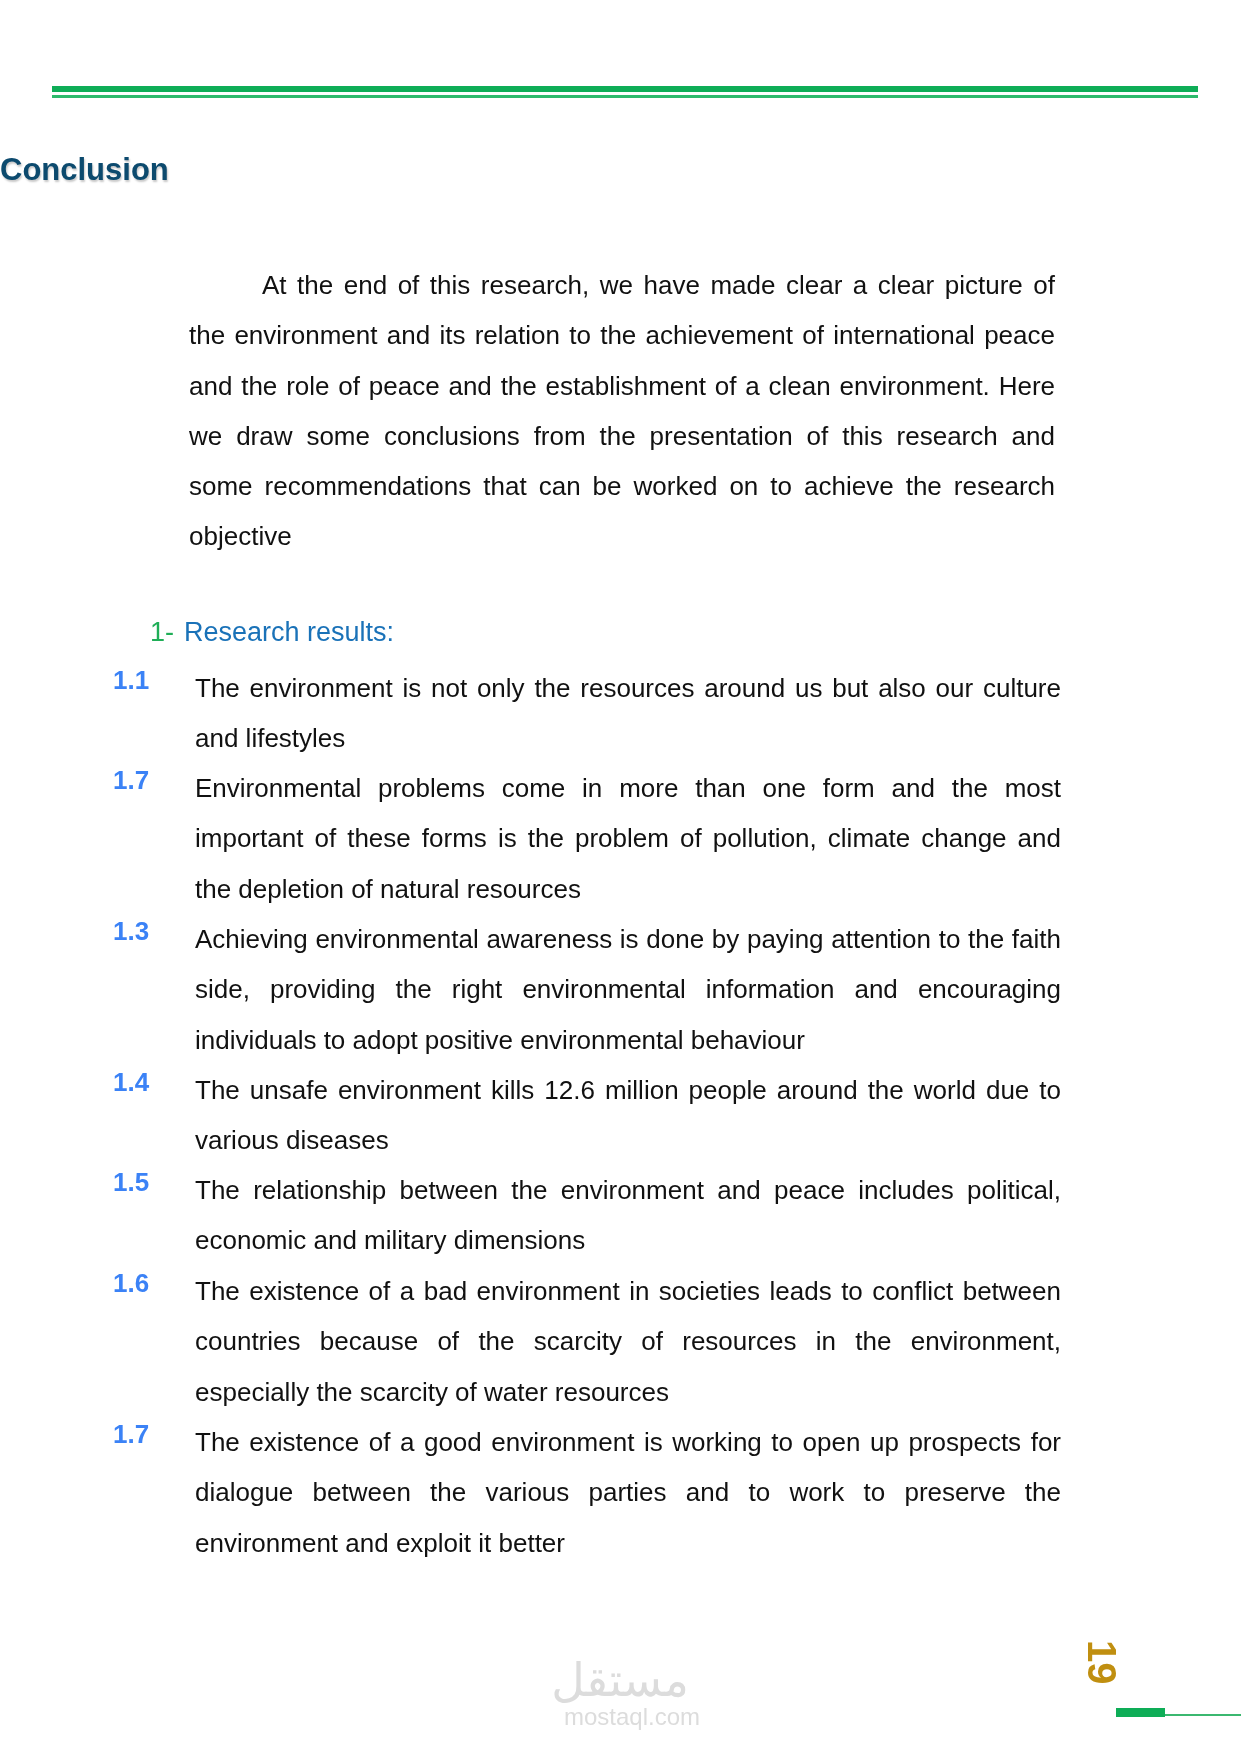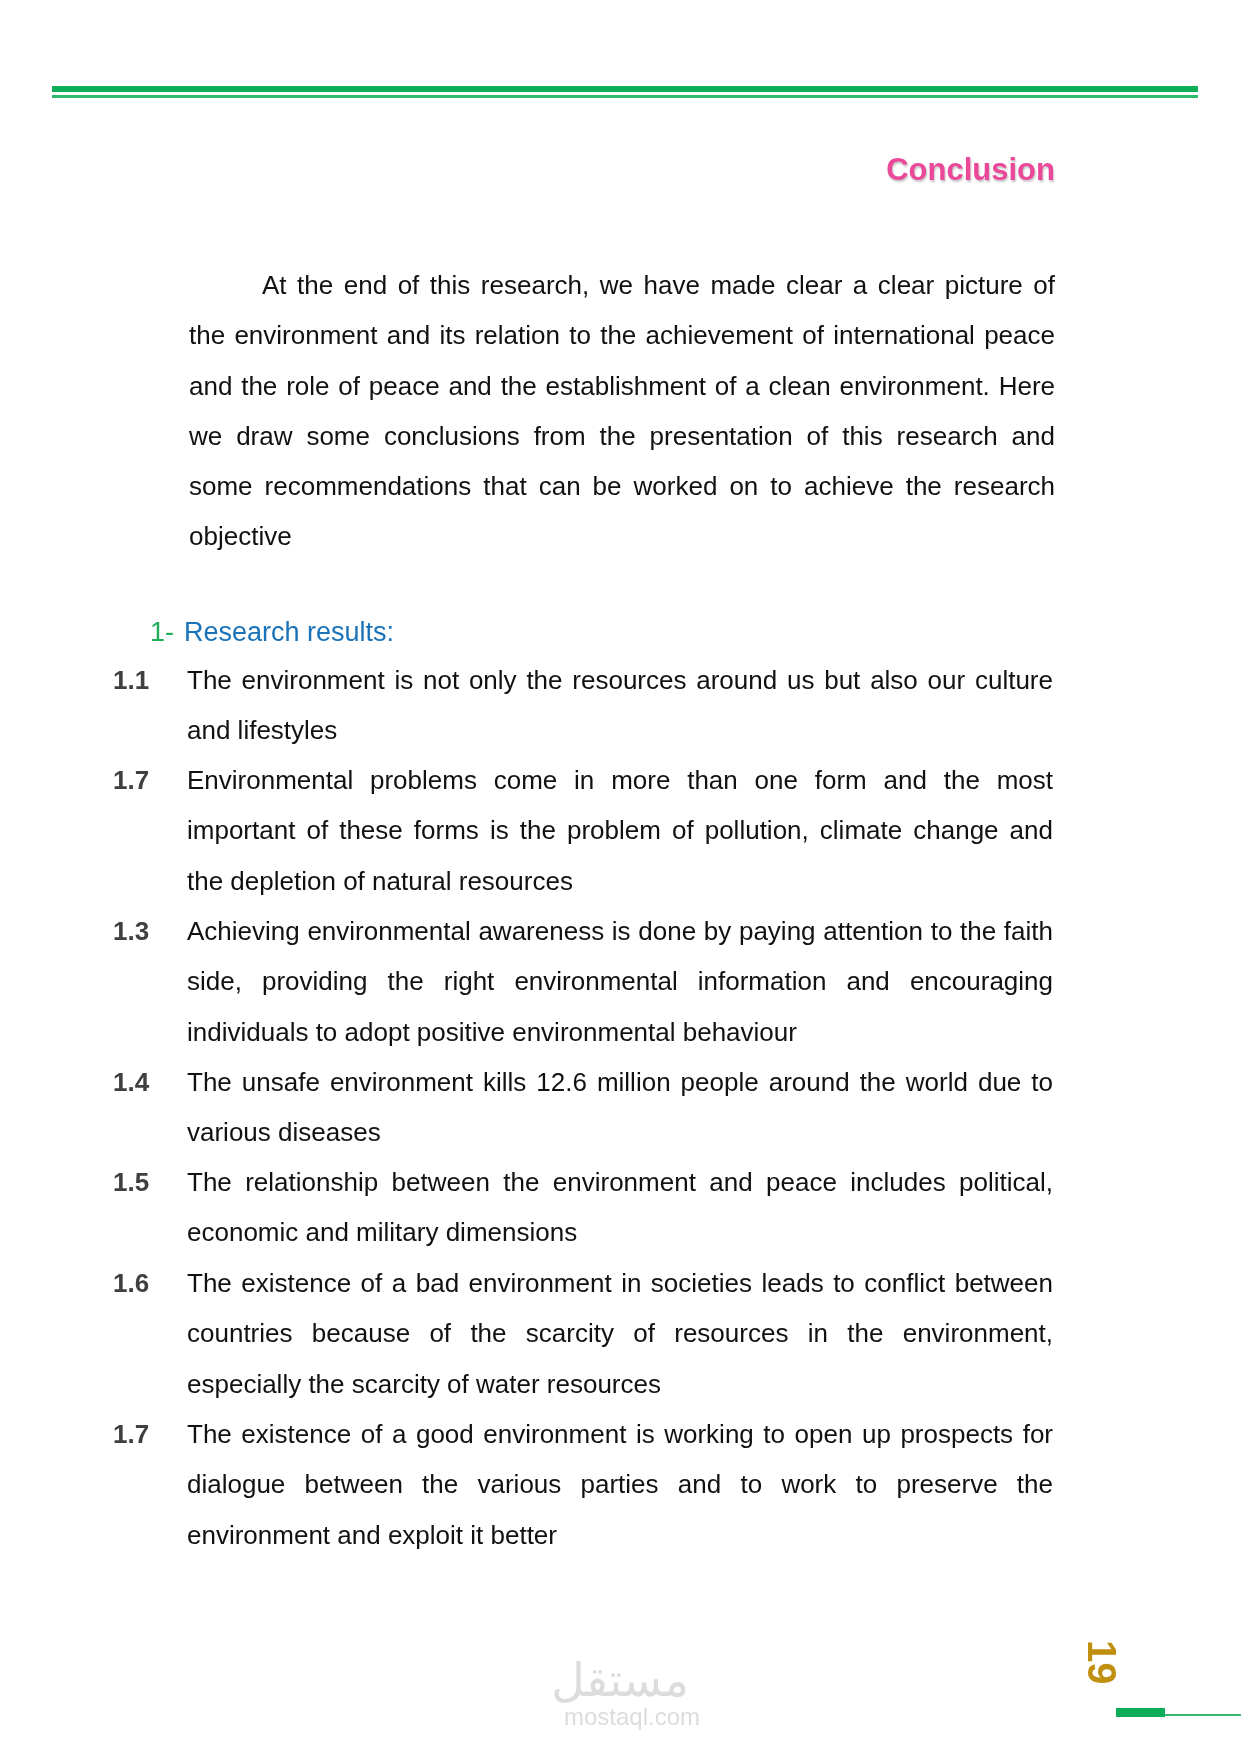--- a/index.html
+++ b/index.html
@@ -1,29 +1,29 @@
 <!DOCTYPE html>
 <html><head>
 <meta charset="utf-8">
 <style>
   html, body { margin: 0; padding: 0; background: #ffffff; }
   body { width: 1241px; height: 1755px; position: relative; overflow: hidden;
          font-family: "Liberation Sans", sans-serif; color: #111111; }
   .rule-top { position: absolute; left: 52px; width: 1146px; height: 6px; top: 86px; background: #0ead57; }
   .rule-bot { position: absolute; left: 52px; width: 1146px; height: 3px; top: 95px; background: #2dba6c; }
-  .title { position: absolute; left: 0; width: 1055px; top: 150px; text-align: right;
-           font-size: 31px; font-weight: bold; color: #ec4899; text-shadow: 1px 2px 2px rgba(0,0,0,0.22); line-height: 40px; }
+  .title { position: absolute; left: 0; width: 1055px; top: 150px; text-align: left;
+           font-size: 31px; font-weight: bold; color: #0c4a6e; text-shadow: 1px 2px 2px rgba(0,0,0,0.22); line-height: 40px; }
   .intro { position: absolute; left: 187px; width: 866px; top: 258px;
            font-size: 26px; line-height: 50.3px; text-align: justify; text-indent: 73px; margin: 2px; }
   .section-head { position: absolute; top: 612px; left: 150px; font-size: 27px; font-weight: normal; line-height: 40px; }
   .section-head .num { color: #1fae57; }
   .section-head .lbl { color: #1a72b8; margin-left: 10px; }
   .item { position: absolute; left: 0; width: 1241px; }
-  .item .inum { position: absolute; left: 113px; font-size: 26px; font-weight: bold; color: #404040; line-height: 50.3px; }
-  .item .itext { position: absolute; left: 187px; width: 866px; font-size: 26px; line-height: 50.3px; text-align: justify; margin: 0; }
+  .item .inum { position: absolute; left: 113px; font-size: 26px; font-weight: bold; color: #3b82f6; line-height: 50.3px; }
+  .item .itext { position: absolute; left: 187px; width: 866px; font-size: 26px; line-height: 50.3px; text-align: justify; margin: 8px; }
   .watermark { position: absolute; left: 540px; top: 1655px; width: 160px; text-align: center; color: #dcdcdc; }
   .watermark .ar { font-size: 46px; font-weight: normal; line-height: 50px; }
   .watermark .en { font-size: 24px; line-height: 24px; text-align: right; }
   .page-num { position: absolute; left: 1122px; top: 1640px; font-size: 40px; font-weight: bold; color: #c08f10;
               transform: rotate(90deg); transform-origin: left top; line-height: 40px; white-space: nowrap; }
   .page-num-bar { position: absolute; left: 1116px; top: 1708px; width: 49px; height: 9px; background: #0ead57; }
   .page-num-line { position: absolute; left: 1165px; top: 1714px; width: 76px; height: 2px; background: #3bb870; }
 </style>
 </head>
 <body>

